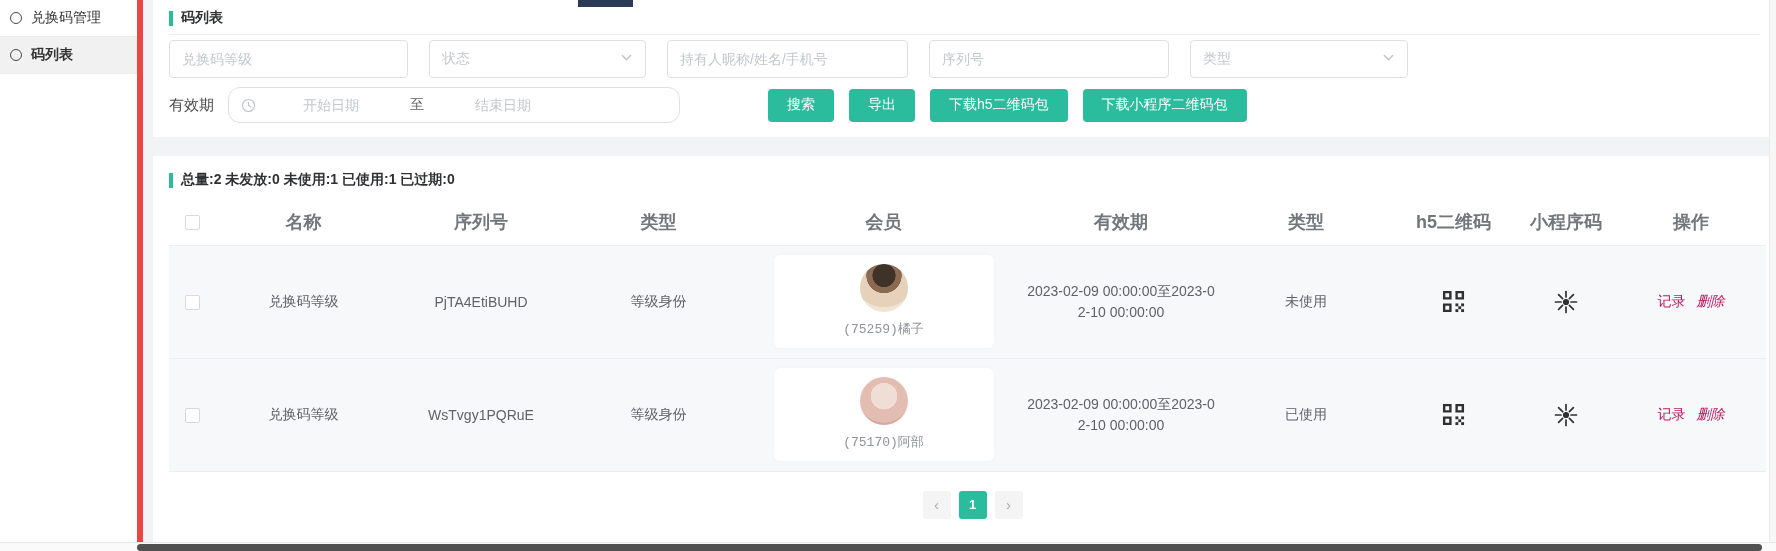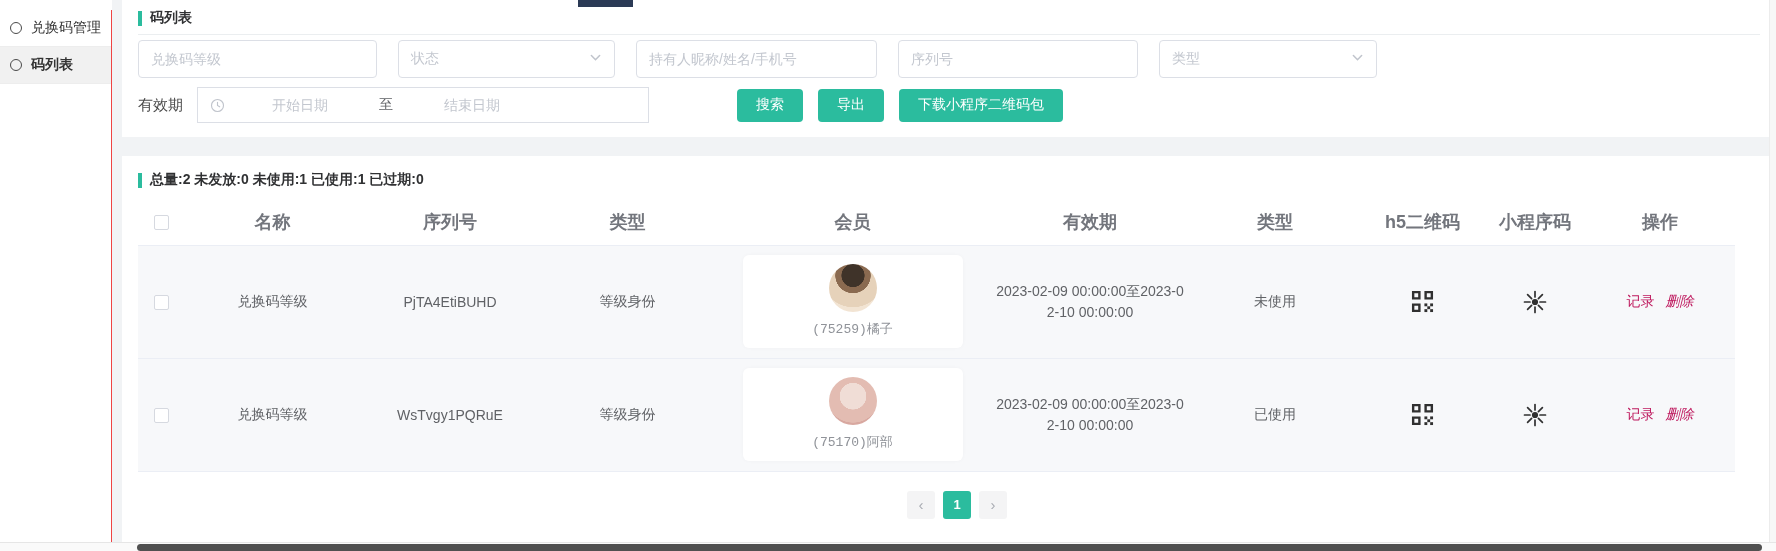--- a/index.html
+++ b/index.html
@@ -2,21 +2,21 @@
 <html><head>
 <meta charset="utf-8">
 <style>
   * { margin:0; padding:0; box-sizing:border-box; }
   html,body { width:1776px; height:551px; overflow:hidden; }
   body { font-family:"Liberation Sans","DejaVu Sans",sans-serif; font-size:14px; color:#606266; background:#fff; position:relative; }
 
   .app { display:flex; width:1776px; height:542px; }
 
   
-  .sidebar { width:112px; background:#fff; border-right:1px solid #ef4444; flex:none;margin-top:10px; }
+  .sidebar { width:143px; background:#fff; border-right:6px solid #ef4444; flex:none; }
   .side-item { height:37px; display:flex; align-items:center; gap:9px; padding:0 10px; border-bottom:1px solid #ededed; color:#333; cursor:pointer; }
   .side-item .radio-circle { width:12px; height:12px; border:1.6px solid #4a4a4a; border-radius:50%; flex:none; }
   .side-item.active { background:#f1f1f1; font-weight:bold; }
 
   
   .main { flex:1; background:#f1f3f5; padding-left:10px; display:flex; flex-direction:column; min-width:0; }
 
   .filter-panel { background:#fff; padding:9px 16px 14px; flex:none; }
   .panel-title-row { display:flex; align-items:center; gap:8px; padding-bottom:7px; border-bottom:1px solid #ebeef0; }
   .green-bar { width:4px; height:15px; background:#2bbc9e; flex:none; }
@@ -24,21 +24,21 @@
 
   .filter-row1 { display:flex; gap:21px; margin-top:5px; }
   .f-input, .f-select { height:38px; border:1px solid #dcdfe6; border-radius:4px; background:#fff; display:flex; align-items:center; padding:0 12px; }
   .f-input input { border:none; outline:none; width:100%; font-size:14px; color:#606266; font-family:inherit; background:transparent; }
   .f-input input::placeholder, .date-input::placeholder { color:#c3c7cf; }
   .f-select { justify-content:space-between; color:#c3c7cf; cursor:pointer;gap:27px; }
   .w-code { width:239px; } .w-status { width:217px; } .w-holder { width:241px; } .w-serial { width:240px; } .w-type { width:218px; }
 
   .filter-row2 { display:flex; align-items:center; margin-top:9px; }
   .validity-label { color:#4a4a4a; font-size:15px; margin-right:14px; }
-  .date-range { width:452px; height:36px; border:1px solid #dcdfe6; border-radius:0; display:flex; align-items:center; padding:0 12px; background:#fff; }
+  .date-range { width:452px; height:36px; border:1px solid #dcdfe6; border-radius:12px; display:flex; align-items:center; padding:0 12px; background:#fff; }
   .date-input { border:none; outline:none; width:150px; text-align:center; font-size:14px; color:#606266; font-family:inherit; background:transparent; }
   .range-sep { color:#606266; padding:0 4px; }
   .btn-group { display:flex; gap:15px; margin-left:88px; }
   .btn { height:33px; border:none; border-radius:4px; background:#2bbc9e; color:#fff; font-size:14px; padding:0 19px; cursor:pointer; font-family:inherit; white-space:nowrap; }
 
   .gap-band { height:19px; flex:none; }
 
   .table-panel { background:#fff; flex:1; padding:12px 0 0 16px; display:flex; flex-direction:column; min-width:0; }
   .summary-row { display:flex; align-items:center; gap:8px; margin-top:3px; }
   .summary-text { font-weight:bold; color:#303133; font-size:14px;text-align:center; }
@@ -133,20 +133,21 @@
                 <path d="M8 4.6V8l2.3 1.4" stroke="#c0c4cc" stroke-width="1.2" fill="none" stroke-linecap="round"></path>
               </svg>
           </span>
           <input class="date-input" type="text" placeholder="开始日期" style="">
           <span class="range-sep">至</span>
           <input class="date-input" type="text" placeholder="结束日期" style="">
         </div>
         <div class="btn-group">
           <button class="btn">搜索</button>
           <button class="btn">导出</button>
+          <button class="btn">下载h5二维码包</button>
           <button class="btn">下载小程序二维码包</button>
         </div>
       </div>
     </div>
 
     <div class="gap-band"></div>
 
     <div class="table-panel">
       <div class="summary-row">
         <span class="green-bar"></span>

